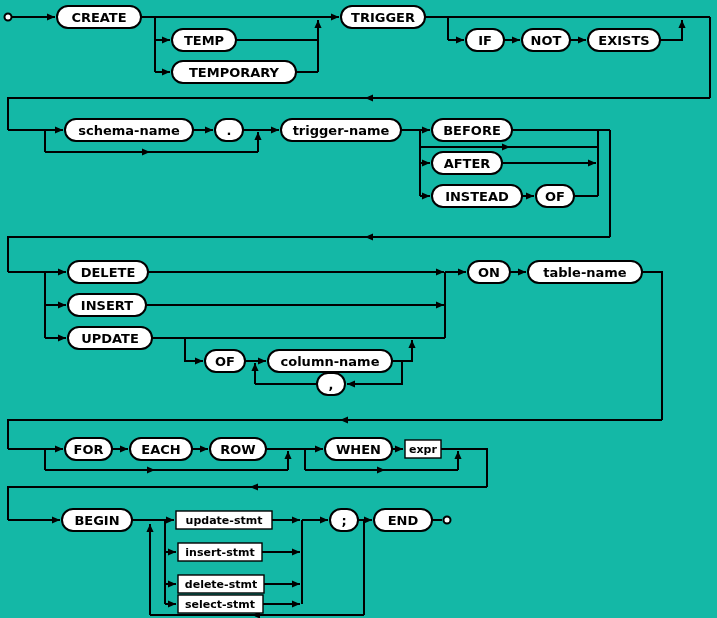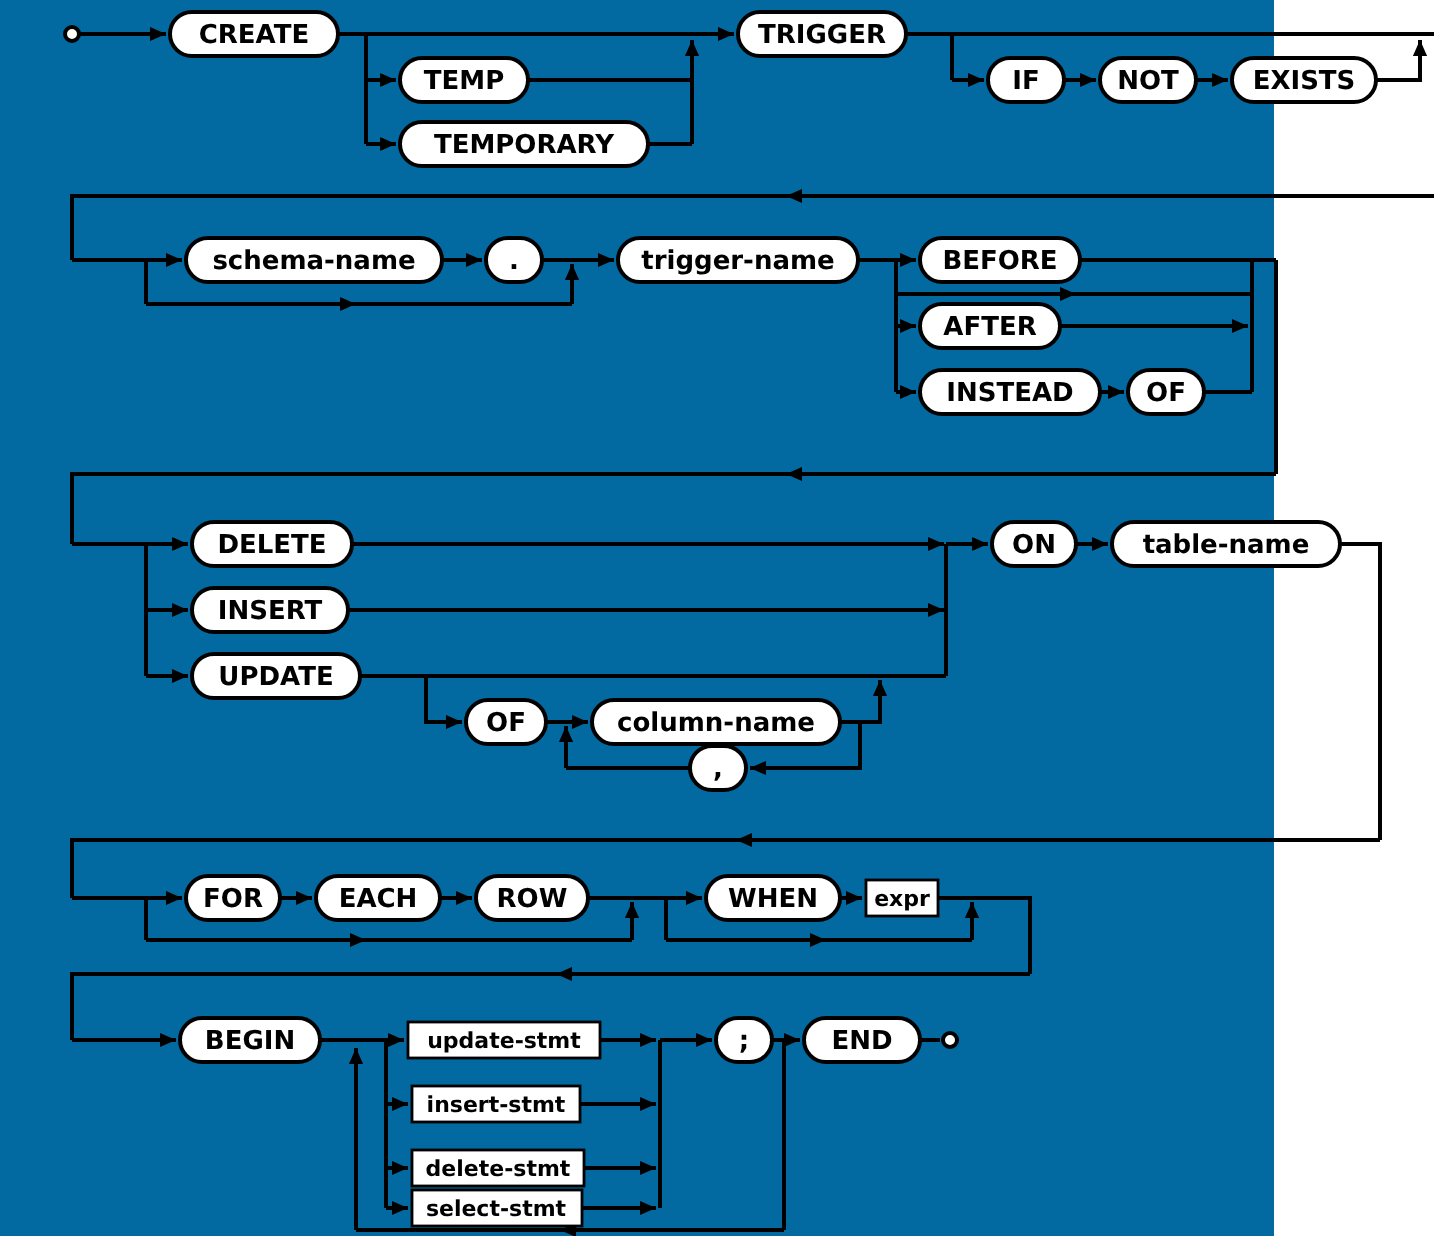--- a/index.html
+++ b/index.html
@@ -1,22 +1,21 @@
 <!DOCTYPE html>
 <html><head>
 <meta charset="utf-8">
 <style>
   html, body { margin: 0; padding: 0; background: #ffffff; }
   #stage {
     position: relative;
-    width: 609px;
+    width: 717px;
     height: 618px;
-    background: #0369a1;
+    background: #14b8a6;
     font-family: "DejaVu Sans", sans-serif;
-    padding-left: 28px;
   }
   svg { display: block; }
   .rail { fill: none; stroke: #000000; stroke-width: 2; }
   .capsule { fill: #ffffff; stroke: #000000; stroke-width: 2; }
   .ntbox { fill: #ffffff; stroke: #000000; stroke-width: 1.4; }
   .terminal-dot { fill: #ffffff; stroke: #000000; stroke-width: 2; }
   text {
     font-family: "DejaVu Sans", sans-serif;
     font-weight: bold;
     font-size: 13px;

